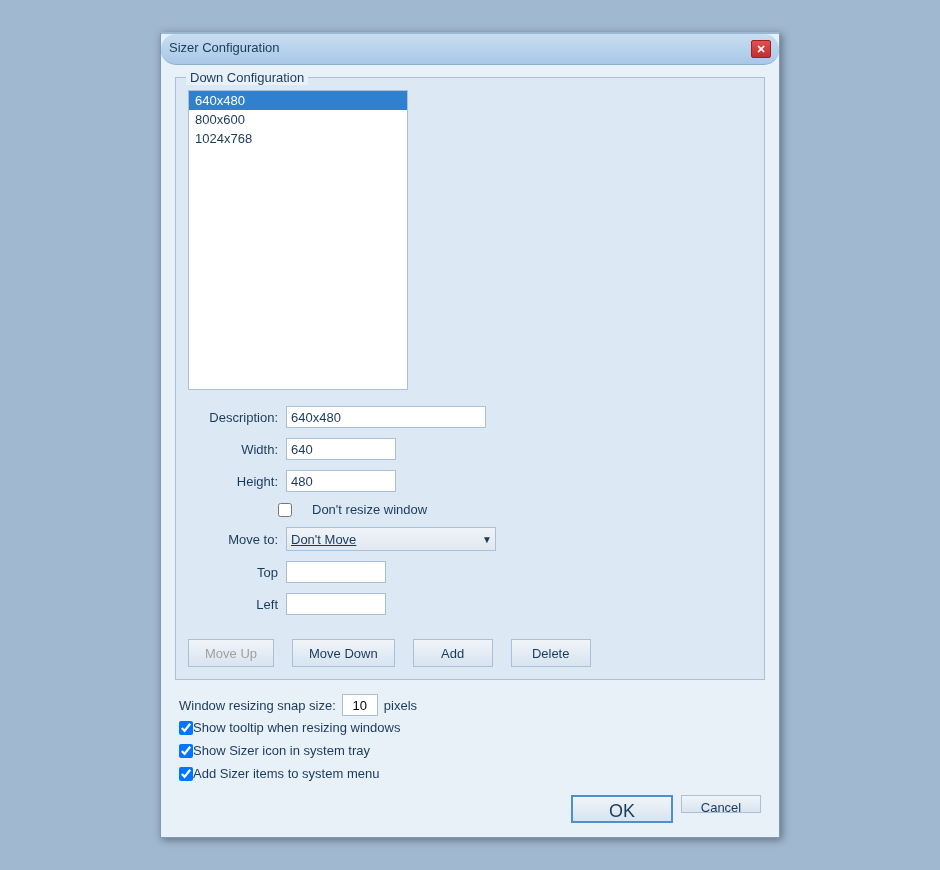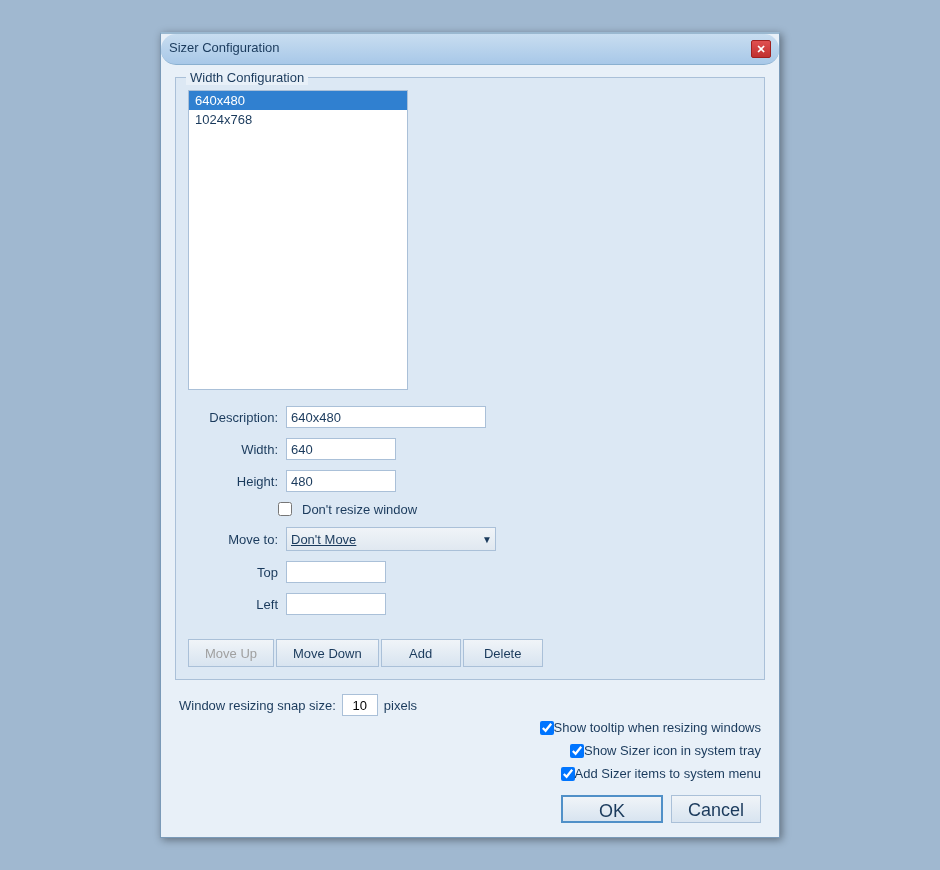--- a/index.html
+++ b/index.html
@@ -138,22 +138,22 @@
     .field-input-medium {
       width: 110px;
     }
 
     .field-input-small {
       width: 100px;
     }
 
     .checkbox-row {
       display: flex;
-      align-items: flex-start;
-      gap: 10px;
+      align-items: center;
+      gap: 20px;
       margin-left: 90px;
       color: #1a3a5c;
     }
 
     .checkbox-row input[type="checkbox"] {
       width: 14px;
       height: 14px;
       margin: 0;
     }
 
@@ -188,21 +188,21 @@
       right: 4px;
       top: 50%;
       transform: translateY(-50%);
       pointer-events: none;
       color: #1a3a5c;
       font-size: 10px;
     }
 
     .buttons-row {
       display: flex;
-      gap: 2px;
+      gap: 18px;
       margin-top: 24px;
     }
 
     .btn {
       background: linear-gradient(to bottom, #f0f4f8, #d8e4f0);
       border: 1px solid #aac0d8;
       padding: 4px 16px;
       font-size: 13px;
       color: #1a3a5c;
       cursor: pointer;
@@ -235,21 +235,20 @@
       padding: 2px 4px;
       font-size: 13px;
       text-align: center;
     }
 
     .check-option-row {
       display: flex;
       align-items: center;
       margin-bottom: 8px;
       color: #1a3a5c;
-      justify-content: flex-end;
     }
 
     .check-option-row input[type="checkbox"] {
       width: 14px;
       height: 14px;
       margin: 0;
     }
 
     .ok-cancel-row {
       display: flex;
@@ -266,47 +265,48 @@
       color: #1a3a5c;
       cursor: pointer;
       height: 28px;
       min-width: 80px;
     }
 
     .btn-cancel {
       background: linear-gradient(to bottom, #f0f4f8, #d8e4f0);
       border: 1px solid #aac0d8;
       padding: 4px 16px;
-      font-size: 18px;
-      color: #1a3a5c;
-      cursor: pointer;
-      height: 28px;
+      font-size: 13px;
+      color: #1a3a5c;
+      cursor: pointer;
+      height: 18px;
       min-width: 80px;
     }
   </style>
 </head>
 <body>
 
 <div class="window">
 
   <div class="title-bar">
     <span class="title-bar-title">Sizer Configuration</span>
     <div class="title-bar-close">✕</div>
   </div>
 
   <div class="window-content">
 
     <div class="group-box">
-      <span class="group-box-label">Width Configuration</span>
+      <span class="group-box-label">Down Configuration</span>
 
       <div class="menu-config-inner">
 
         <div>
           <div class="list-box">
             <div class="list-item selected">640x480</div>
+            <div class="list-item">800x600</div>
             <div class="list-item">1024x768</div>
           </div>
         </div>
 
         <div class="fields-panel">
 
           <div class="field-row">
             <span class="field-label">Description:</span>
             <input class="field-input field-input-wide" type="text" value="640x480" style="">
           </div>

